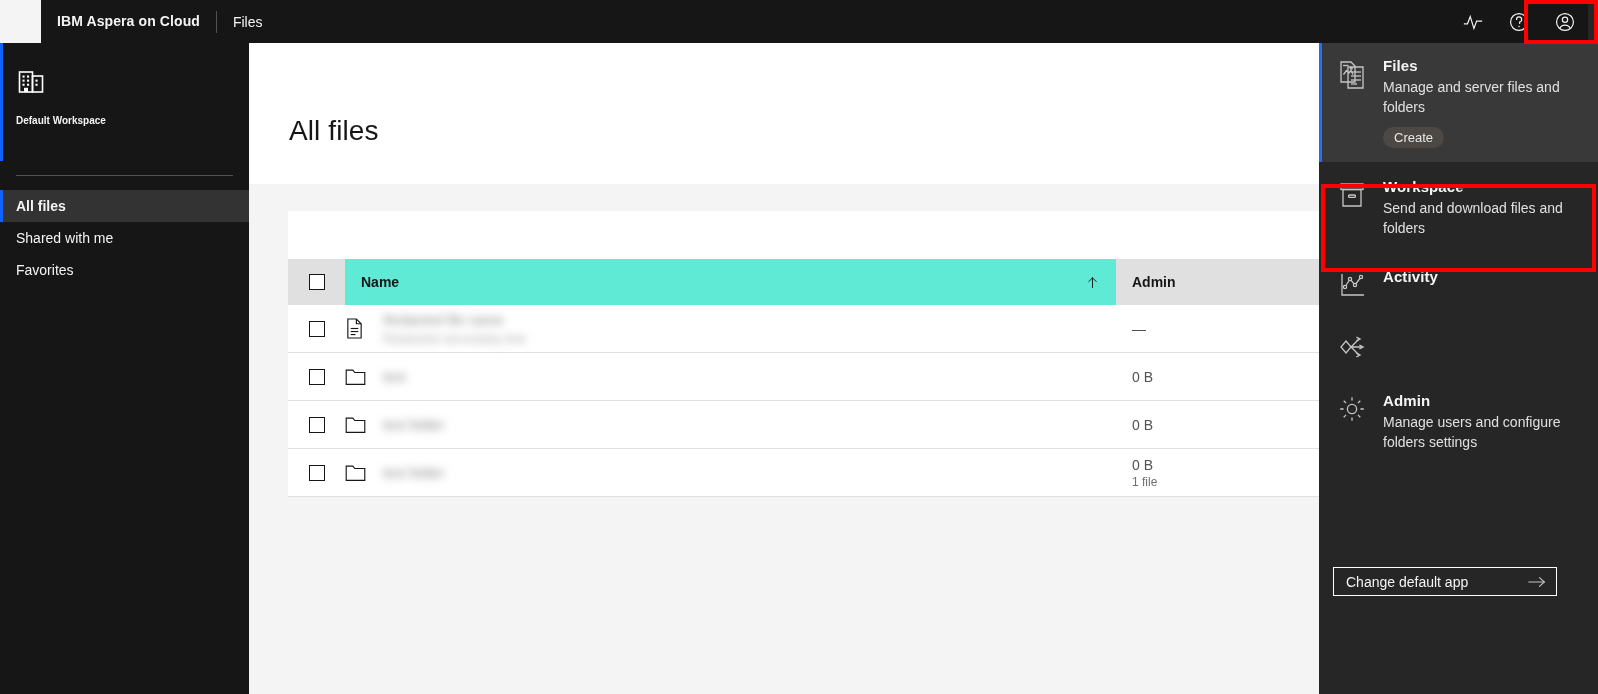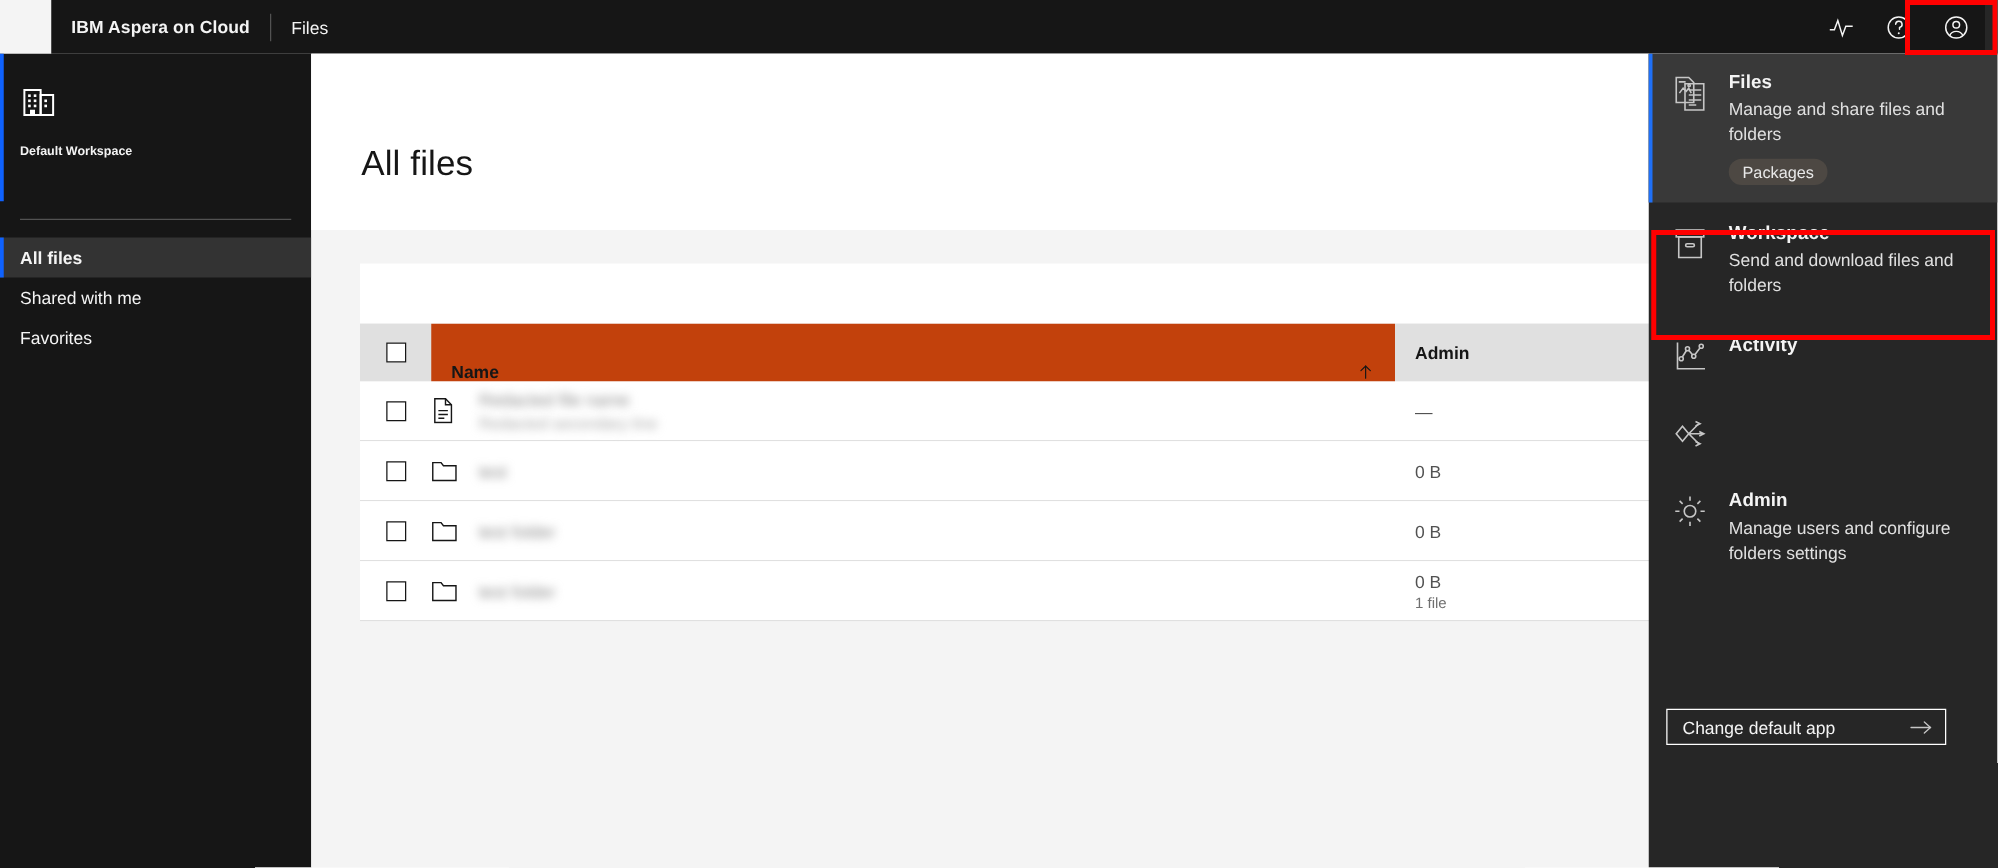--- a/index.html
+++ b/index.html
@@ -134,22 +134,22 @@
     height: 46px;
     background: #e0e0e0;
     font-size: 14px; font-weight: bold; color: #161616;
   }
   .th-check {
     width: 57px; display: flex; align-items: center; justify-content: center;
     background: #e0e0e0;
   }
   .th-name {
     flex: 0 0 771px;
-    background: #c2410c;
-    display: flex; align-items: flex-end; justify-content: space-between;
+    background: #5eead4;
+    display: flex; align-items: center; justify-content: space-between;
     padding: 0 16px 0 16px;
   }
   .th-size {
     flex: 1;
     background: #e0e0e0;
     display: flex; align-items: center;
     padding-left: 16px;
   }
   .sort-arrow { color: #161616; display: flex; align-items: center; }
 
@@ -463,22 +463,22 @@
           <circle cx="14.3" cy="9.3" r="0.9"></circle>
           <path d="M11 8h15v21H11z" fill="none"></path>
           <line x1="14" y1="13" x2="24" y2="13"></line>
           <line x1="14" y1="17" x2="24" y2="17"></line>
           <line x1="14" y1="21" x2="24" y2="21"></line>
           <line x1="14" y1="25" x2="20" y2="25"></line>
         </svg>
       </div>
       <div class="app-text">
         <div class="app-title">Files</div>
-        <div class="app-desc">Manage and share files and folders</div>
-        <span class="badge">Packages</span>
+        <div class="app-desc">Manage and server files and folders</div>
+        <span class="badge">Create</span>
       </div>
     </div>
 
     <div class="app-item" style="padding-top:16px;padding-bottom:16px;">
       <div class="app-icon">
         <svg width="30" height="30" viewBox="0 0 30 30" fill="none" stroke="#c6c6c6" stroke-width="1.3">
           <rect x="4" y="4" width="22" height="5.5"></rect>
           <path d="M6 9.5h18V26H6z"></path>
           <rect x="11.5" y="15" width="7" height="2.4" rx="1.2"></rect>
         </svg>

